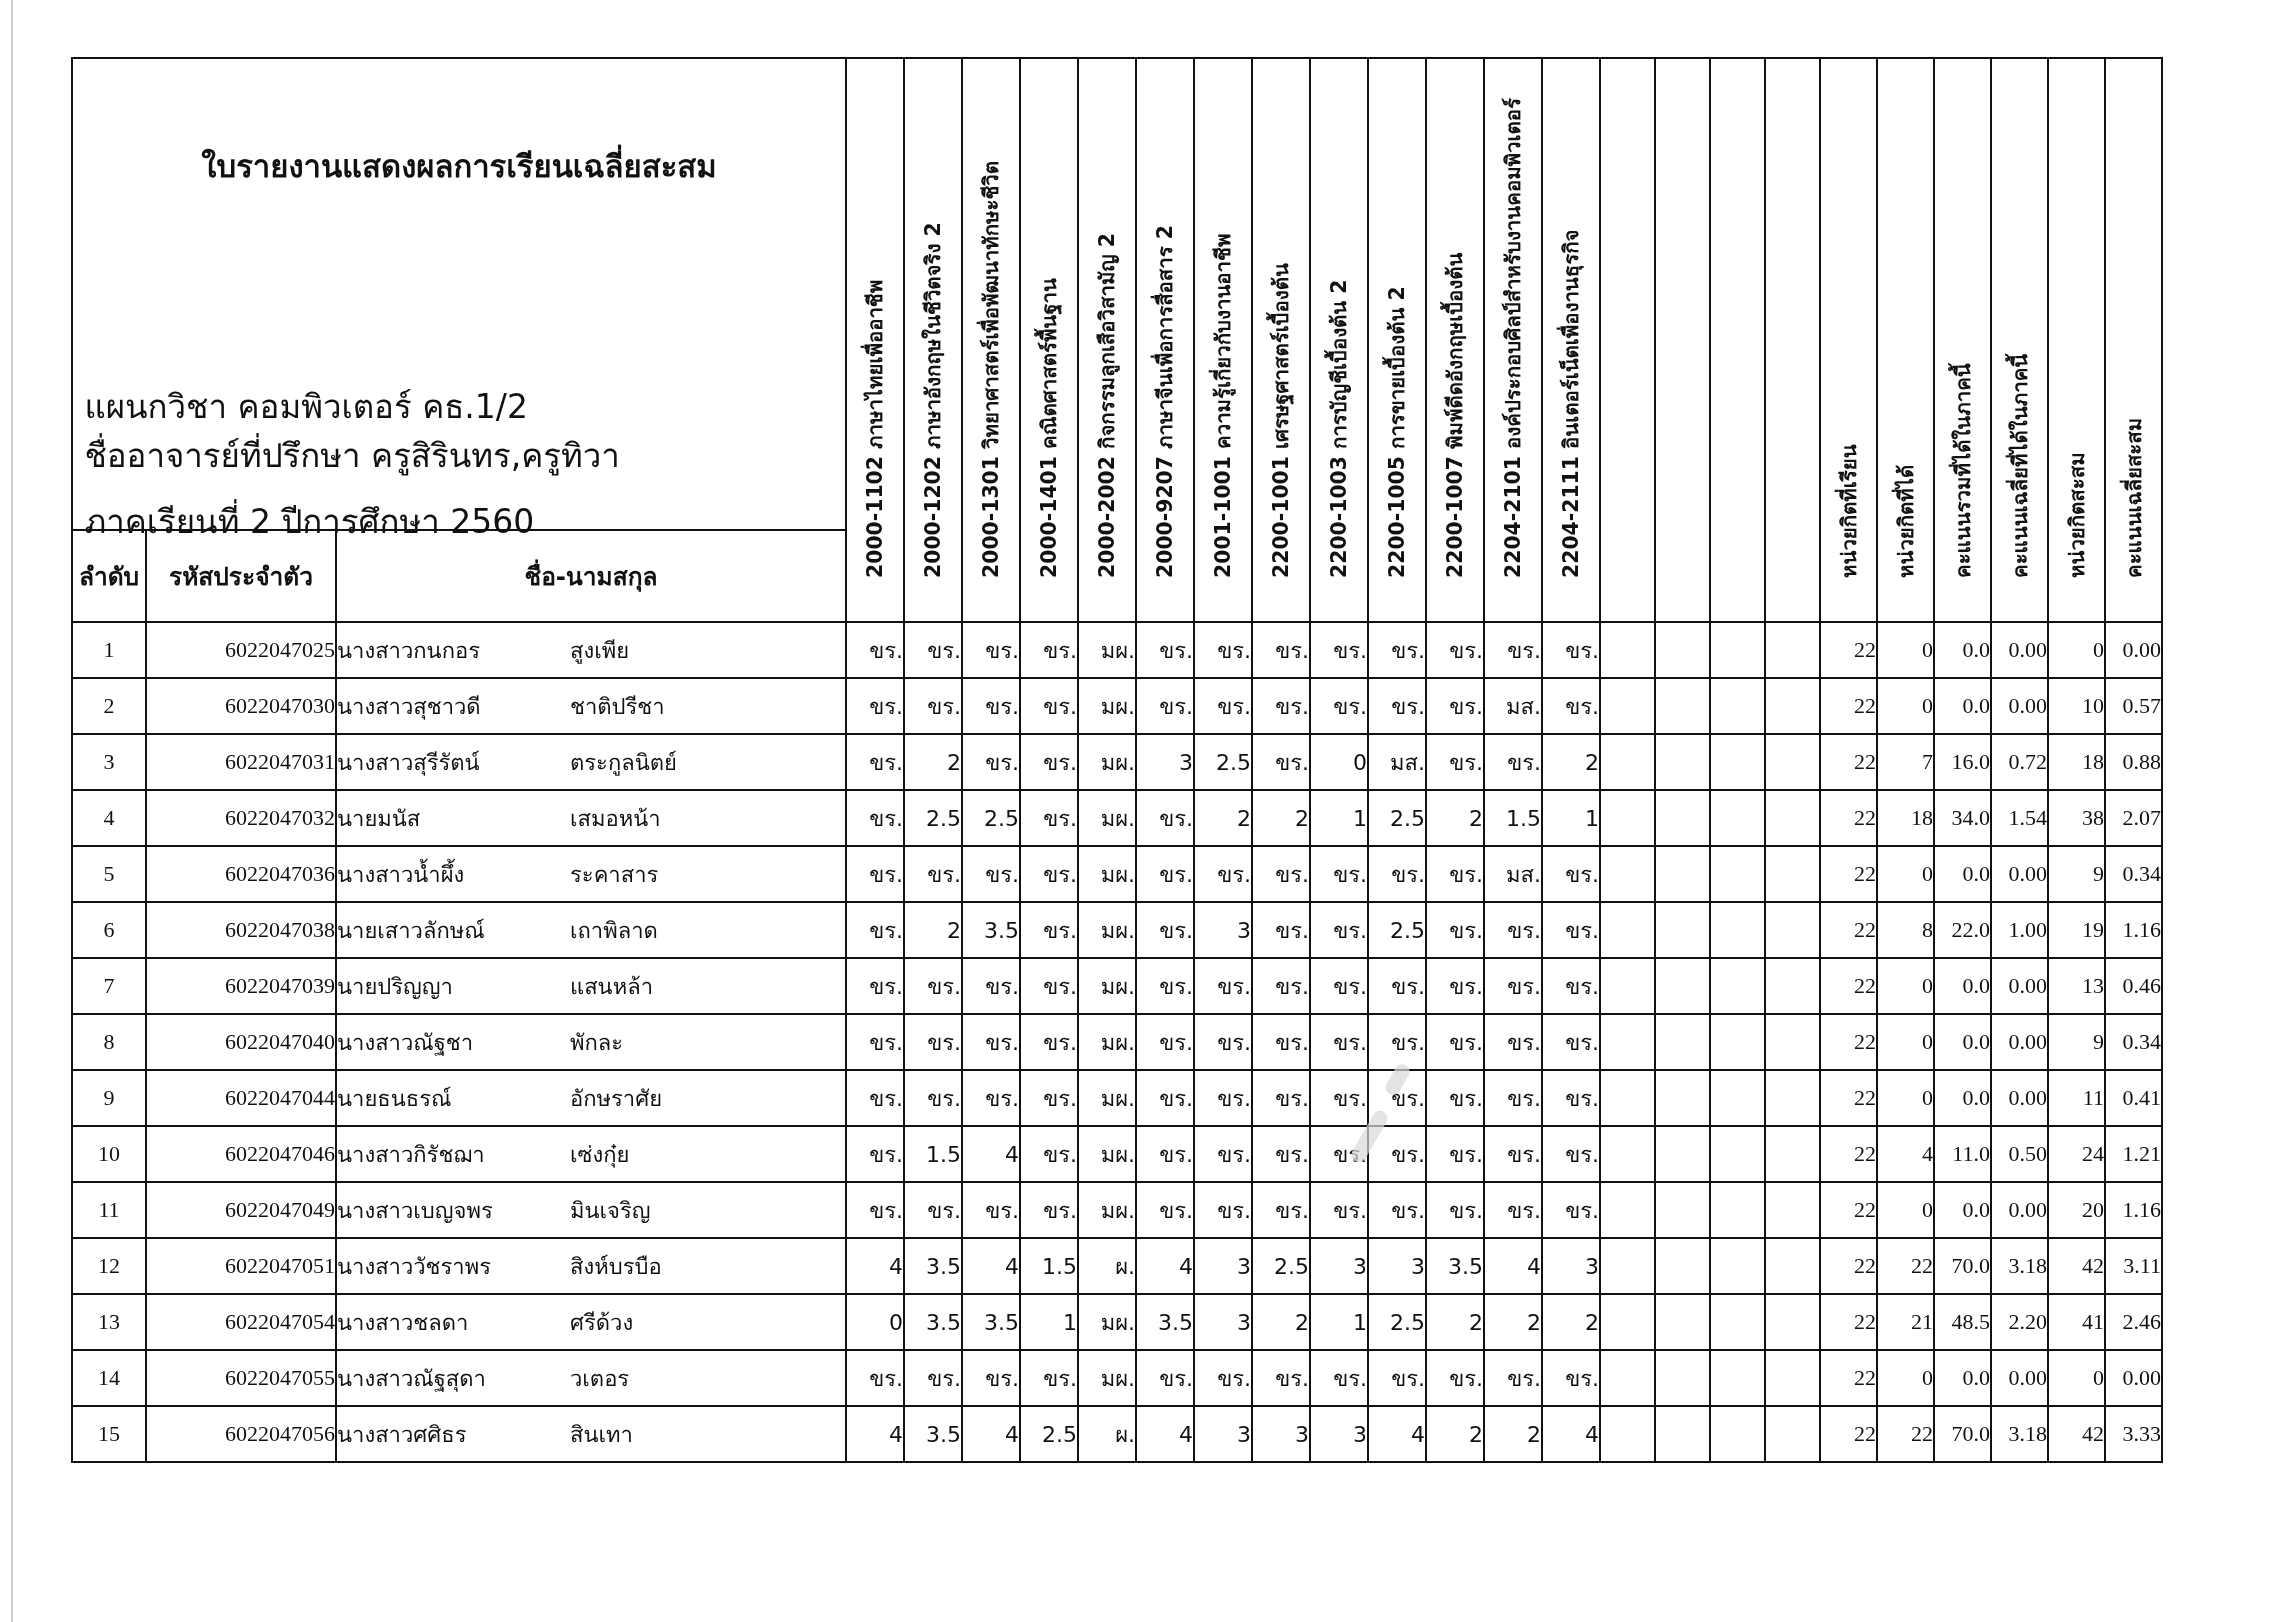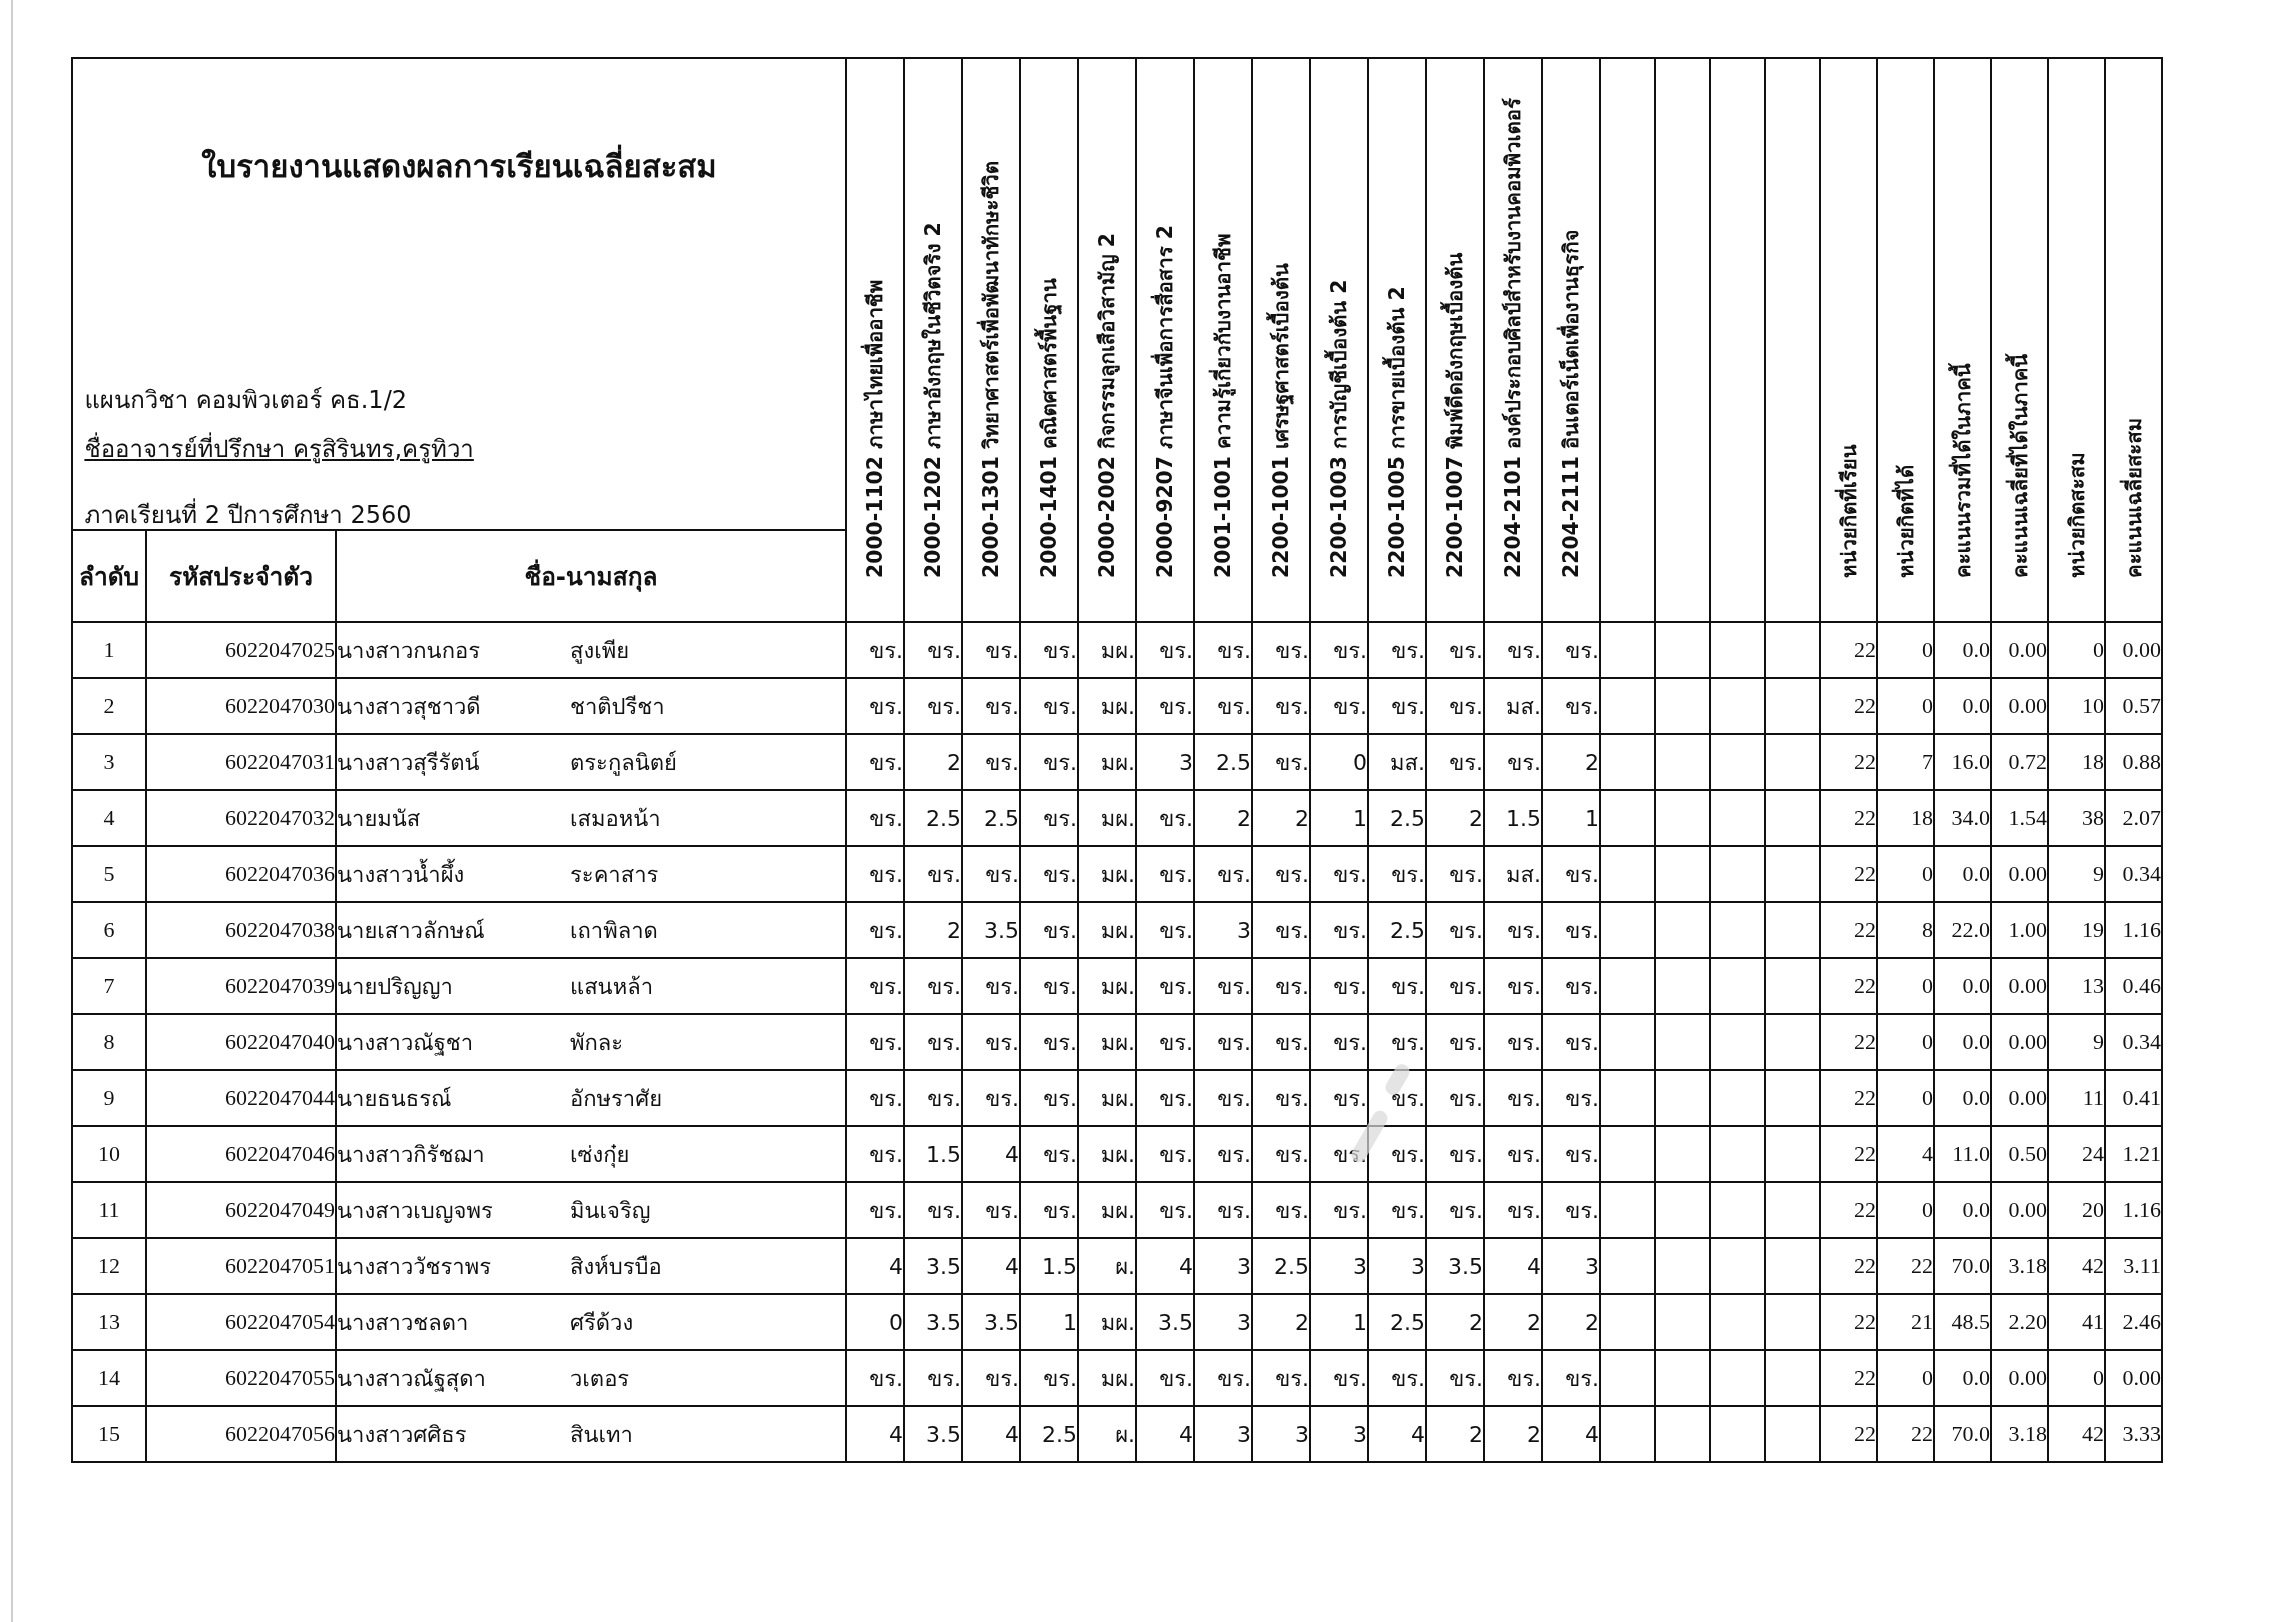--- a/index.html
+++ b/index.html
@@ -5,23 +5,23 @@
   html, body { margin: 0; padding: 0; background: #ffffff; }
   body { width: 2295px; height: 1622px; position: relative; overflow: hidden;
          font-family: "Liberation Serif", serif; color: #111; }
   .scanline { position: absolute; left: 11.4px; top: 0; width: 1.6px; height: 1622px; background: #cfcfcf; }
   table.report { position: absolute; left: 71px; top: 57px; border-collapse: collapse;
                  table-layout: fixed; width: 2092px; }
   table.report td, table.report th { border: 2.5px solid #111; padding: 0; }
   .title-cell { height: 470px; vertical-align: top; position: relative; font-weight: normal; }
   .title-cell .doc-title { position: absolute; left: 0; right: 0; top: 82px; text-align: center;
                            font-size: 31px; font-weight: bold; font-family: "DejaVu Sans", sans-serif; }
-  .title-cell .meta { position: absolute; left: 11.4px; font-size: 24px; font-family: "DejaVu Sans", sans-serif; }
+  .title-cell .meta { position: absolute; left: 11.4px; font-size: 33px; font-family: "DejaVu Sans", sans-serif; }
   .title-cell .meta-1 { top: 321px; }
-  .title-cell .meta-2 { top: 370px; text-decoration: underline; }
+  .title-cell .meta-2 { top: 370px; }
   .title-cell .meta-3 { top: 419px; margin-top: 17px; }
   .subhdr { height: 90px; font-size: 24.5px; font-weight: bold; text-align: center; vertical-align: middle;
             font-family: "DejaVu Sans", sans-serif; }
   .vhdr { position: relative; vertical-align: bottom; height: 560px; }
   .vhdr .vtext { position: absolute; bottom: 11.4px; left: 50%; transform-origin: 0 0;
                  transform: rotate(-90deg) translateY(-50%); white-space: nowrap;
                  font-size: 20.4px; font-family: "DejaVu Sans", sans-serif; }
   tr.data td { height: 54px; font-size: 22px; vertical-align: middle; }
   td.num { text-align: center; }
   td.sid { text-align: right; }

